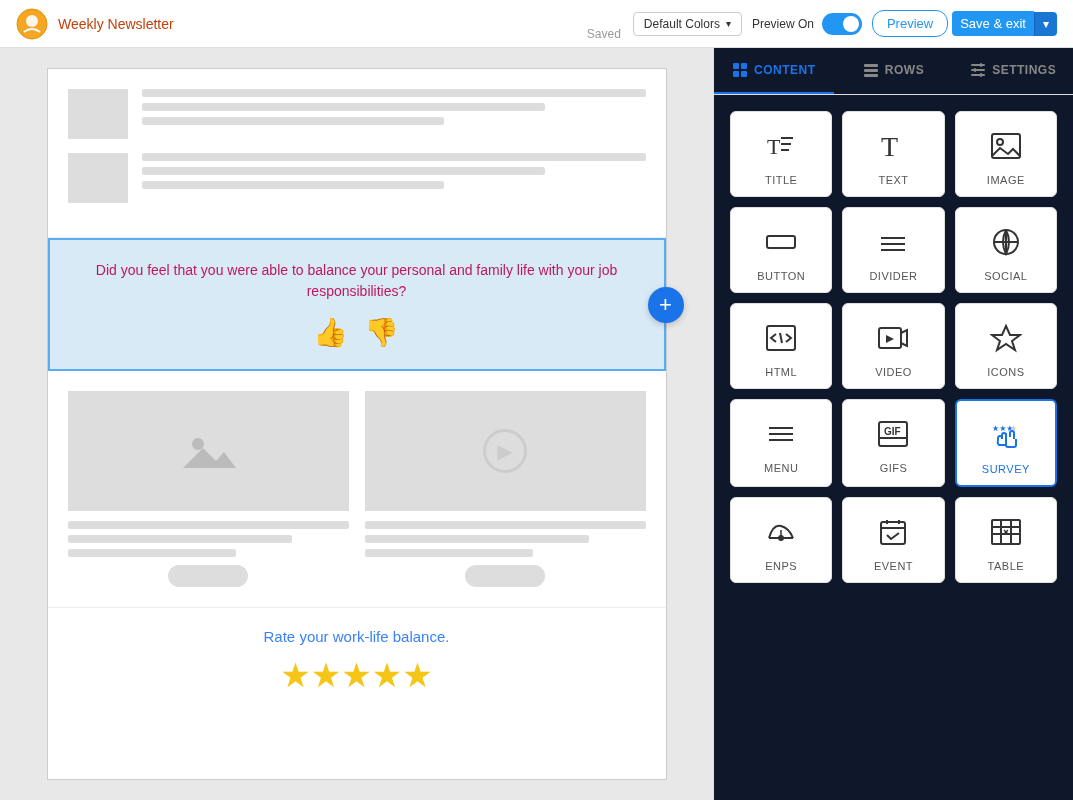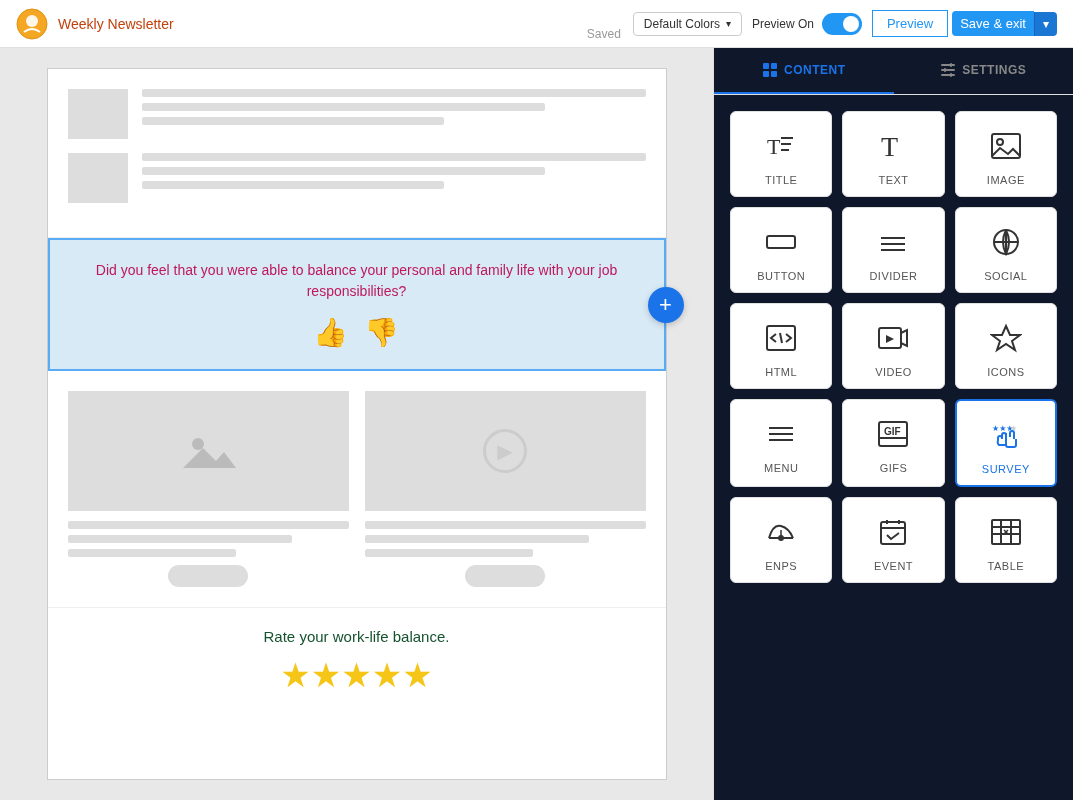--- a/index.html
+++ b/index.html
@@ -21,21 +21,21 @@
     .header-comments { display: flex; align-items: center; font-size: 12px; color: #333; margin-right: 10px; }
     .toggle {
       width: 40px; height: 22px; background: #2196f3; border-radius: 11px; margin-left: 8px;
       position: relative; cursor: pointer;
     }
     .toggle::after {
       content: ''; position: absolute; top: 3px; right: 3px; width: 16px; height: 16px;
       background: #fff; border-radius: 50%;
     }
     .btn-preview {
-      border: 1px solid #2196f3; color: #2196f3; background: #fff; border-radius: 0;
+      border: 1px solid #2196f3; color: #2196f3; background: #fff; border-radius: 12px;
       padding: 5px 14px; font-size: 13px; cursor: pointer; margin-right: 4px;
     }
     .btn-save {
       background: #2196f3; color: #fff; border: none; border-radius: 4px 0 0 4px;
       padding: 5px 8px; font-size: 13px; cursor: pointer;
     }
     .btn-save-dropdown {
       background: #1976d2; color: #fff; border: none; border-radius: 0 4px 4px 0;
       padding: 5px 8px; font-size: 12px; cursor: pointer; border-left: 1px solid #1565c0;
     }
@@ -81,21 +81,21 @@
     .media-image { height: 120px; background: #ddd; display: flex; align-items: center; justify-content: center; margin-bottom: 10px; }
     .media-image .play-btn {
       width: 44px; height: 44px; border-radius: 50%; border: 3px solid #ccc;
       display: flex; align-items: center; justify-content: center; color: #ccc; font-size: 20px;
     }
     .media-lines { }
     .btn-placeholder { height: 22px; background: #ddd; border-radius: 11px; width: 80px; margin: 8px auto 0; }
 
     
     .rating-block { padding: 20px; text-align: center; border-top: 1px solid #eee; }
-    .rating-text { font-size: 15px; color: #14532d; margin-bottom: 10px; }
+    .rating-text { font-size: 15px; color: #3b82f6; margin-bottom: 10px; }
     .stars { font-size: 34px; color: #f5c518; }
 
     
     .sidebar {
       width: 360px; background: #0f172a; border-left: 1px solid #e0e0e0;
       display: flex; flex-direction: column; flex-shrink: 0;
     }
     .sidebar-tabs { display: flex; border-bottom: 1px solid #e0e0e0; }
     .sidebar-tab {
       flex: 1; display: flex; align-items: center; justify-content: center; gap: 6px;
@@ -228,20 +228,28 @@
 
     <div class="sidebar-tabs">
       <div class="sidebar-tab active">
         <svg width="16" height="16" viewBox="0 0 16 16">
           <rect x="1" y="1" width="6" height="6" rx="1" fill="currentColor"></rect>
           <rect x="9" y="1" width="6" height="6" rx="1" fill="currentColor"></rect>
           <rect x="1" y="9" width="6" height="6" rx="1" fill="currentColor"></rect>
           <rect x="9" y="9" width="6" height="6" rx="1" fill="currentColor"></rect>
         </svg>
         <span>CONTENT</span>
+      </div>
+      <div class="sidebar-tab">
+        <svg width="16" height="16" viewBox="0 0 16 16">
+          <rect x="1" y="2" width="14" height="3" rx="1" fill="currentColor"></rect>
+          <rect x="1" y="7" width="14" height="3" rx="1" fill="currentColor"></rect>
+          <rect x="1" y="12" width="14" height="3" rx="1" fill="currentColor"></rect>
+        </svg>
+        <span>ROWS</span>
       </div>
       <div class="sidebar-tab">
         <svg width="16" height="16" viewBox="0 0 16 16">
           <rect x="1" y="2" width="14" height="2" rx="1" fill="currentColor"></rect>
           <rect x="1" y="7" width="14" height="2" rx="1" fill="currentColor"></rect>
           <rect x="1" y="12" width="14" height="2" rx="1" fill="currentColor"></rect>
           <rect x="10" y="1" width="2" height="4" rx="1" fill="currentColor"></rect>
           <rect x="4" y="6" width="2" height="4" rx="1" fill="currentColor"></rect>
           <rect x="10" y="11" width="2" height="4" rx="1" fill="currentColor"></rect>
         </svg>

